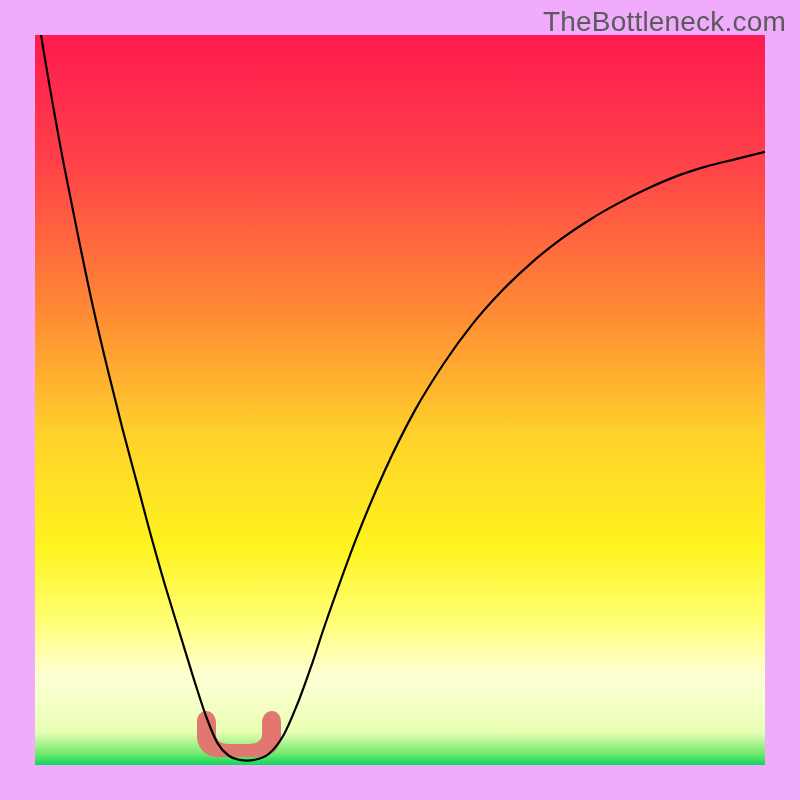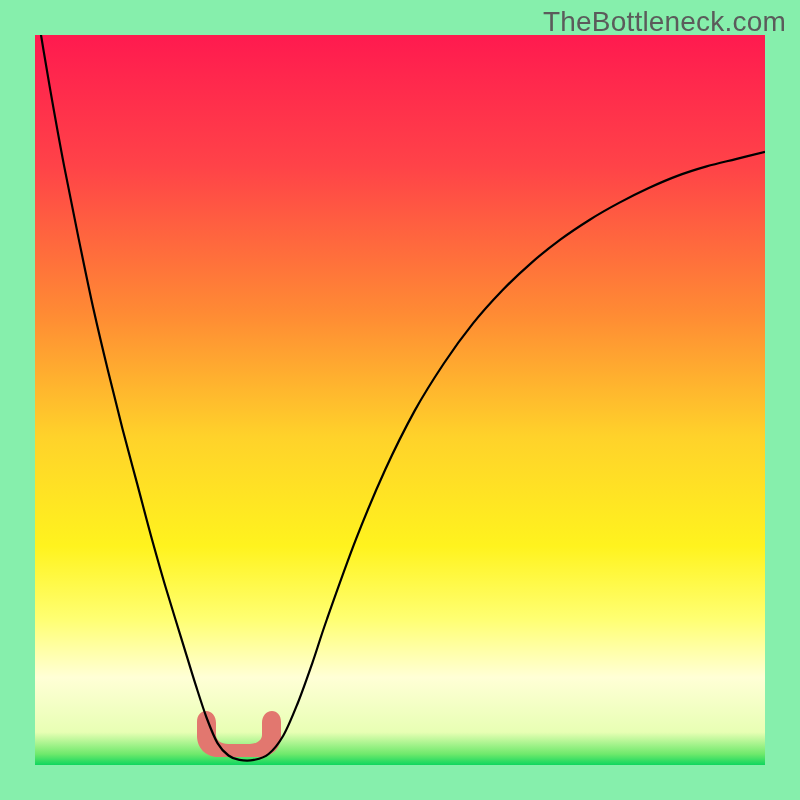--- a/index.html
+++ b/index.html
@@ -9,21 +9,21 @@
     height: 800px;
     background: #000;
     overflow: hidden;
     font-family: Arial, Helvetica, sans-serif;
   }
   .frame {
     position: absolute;
     left: 0; top: 0;
     width: 800px;
     height: 800px;
-    background: #86efac;
+    background: #f0abfc;
   }
   .plot-area {
     position: absolute;
     left: 35px;
     top: 35px;
     width: 730px;
     height: 730px;
   }
   .watermark {
     position: absolute;

